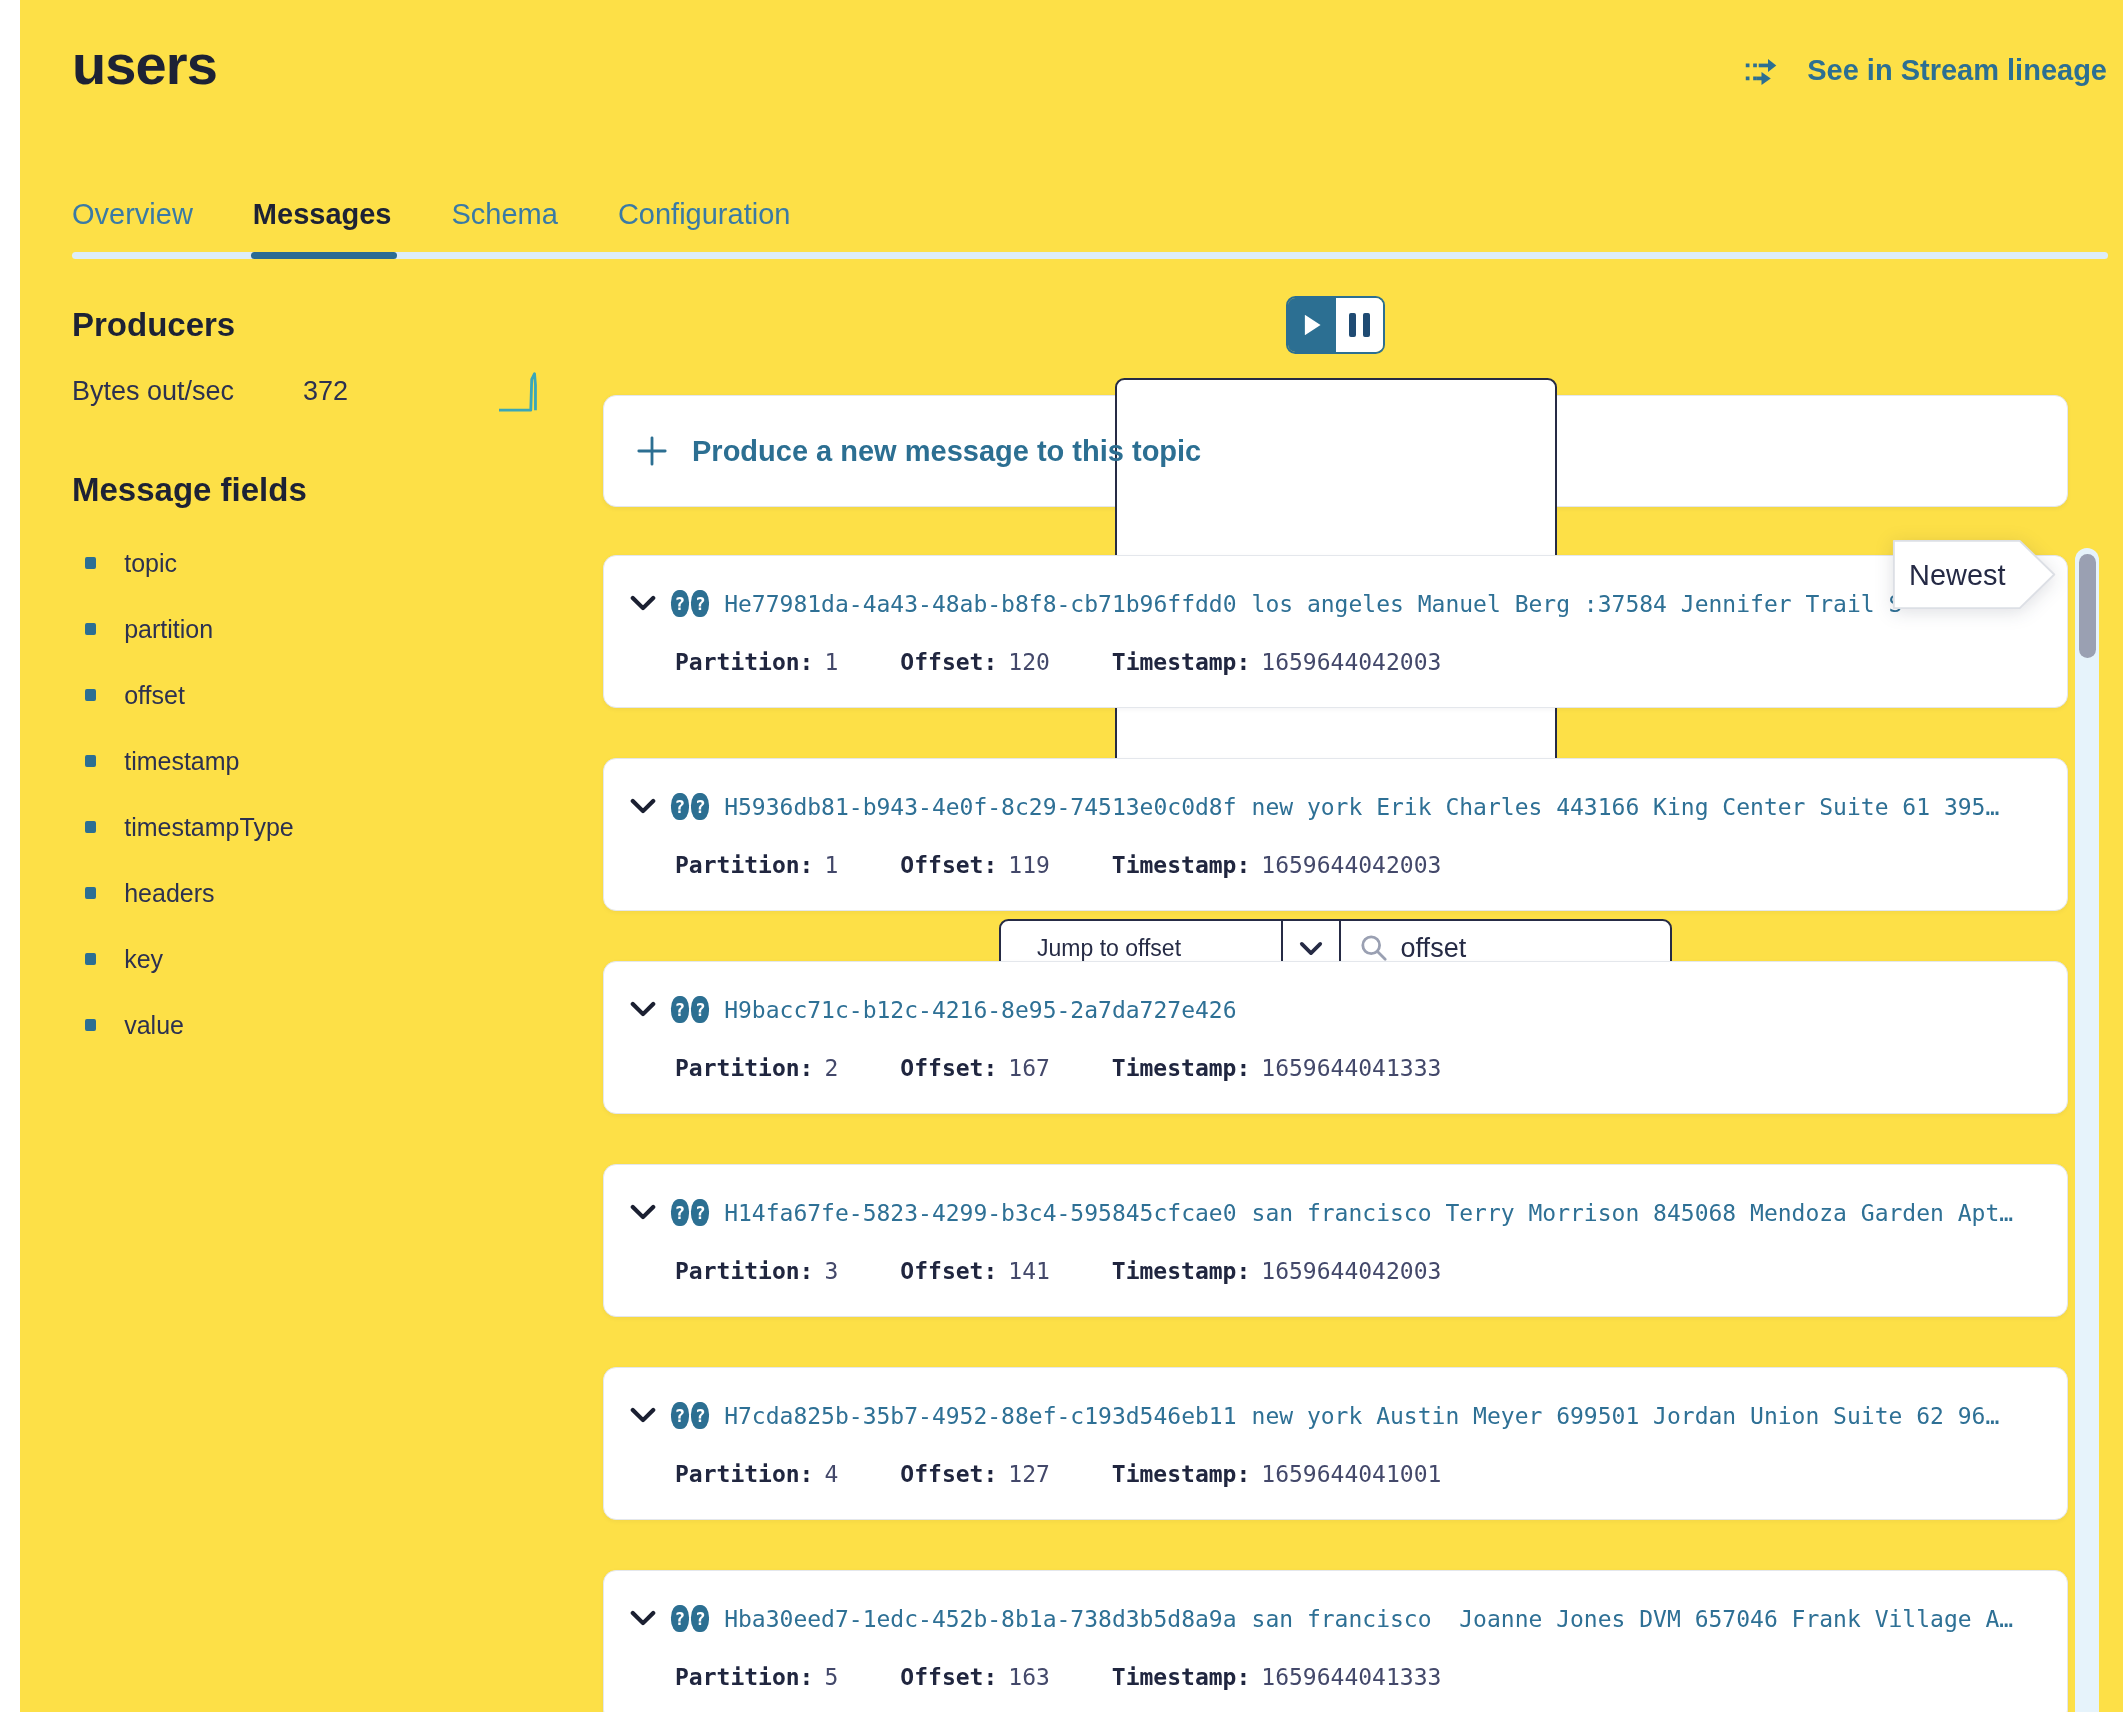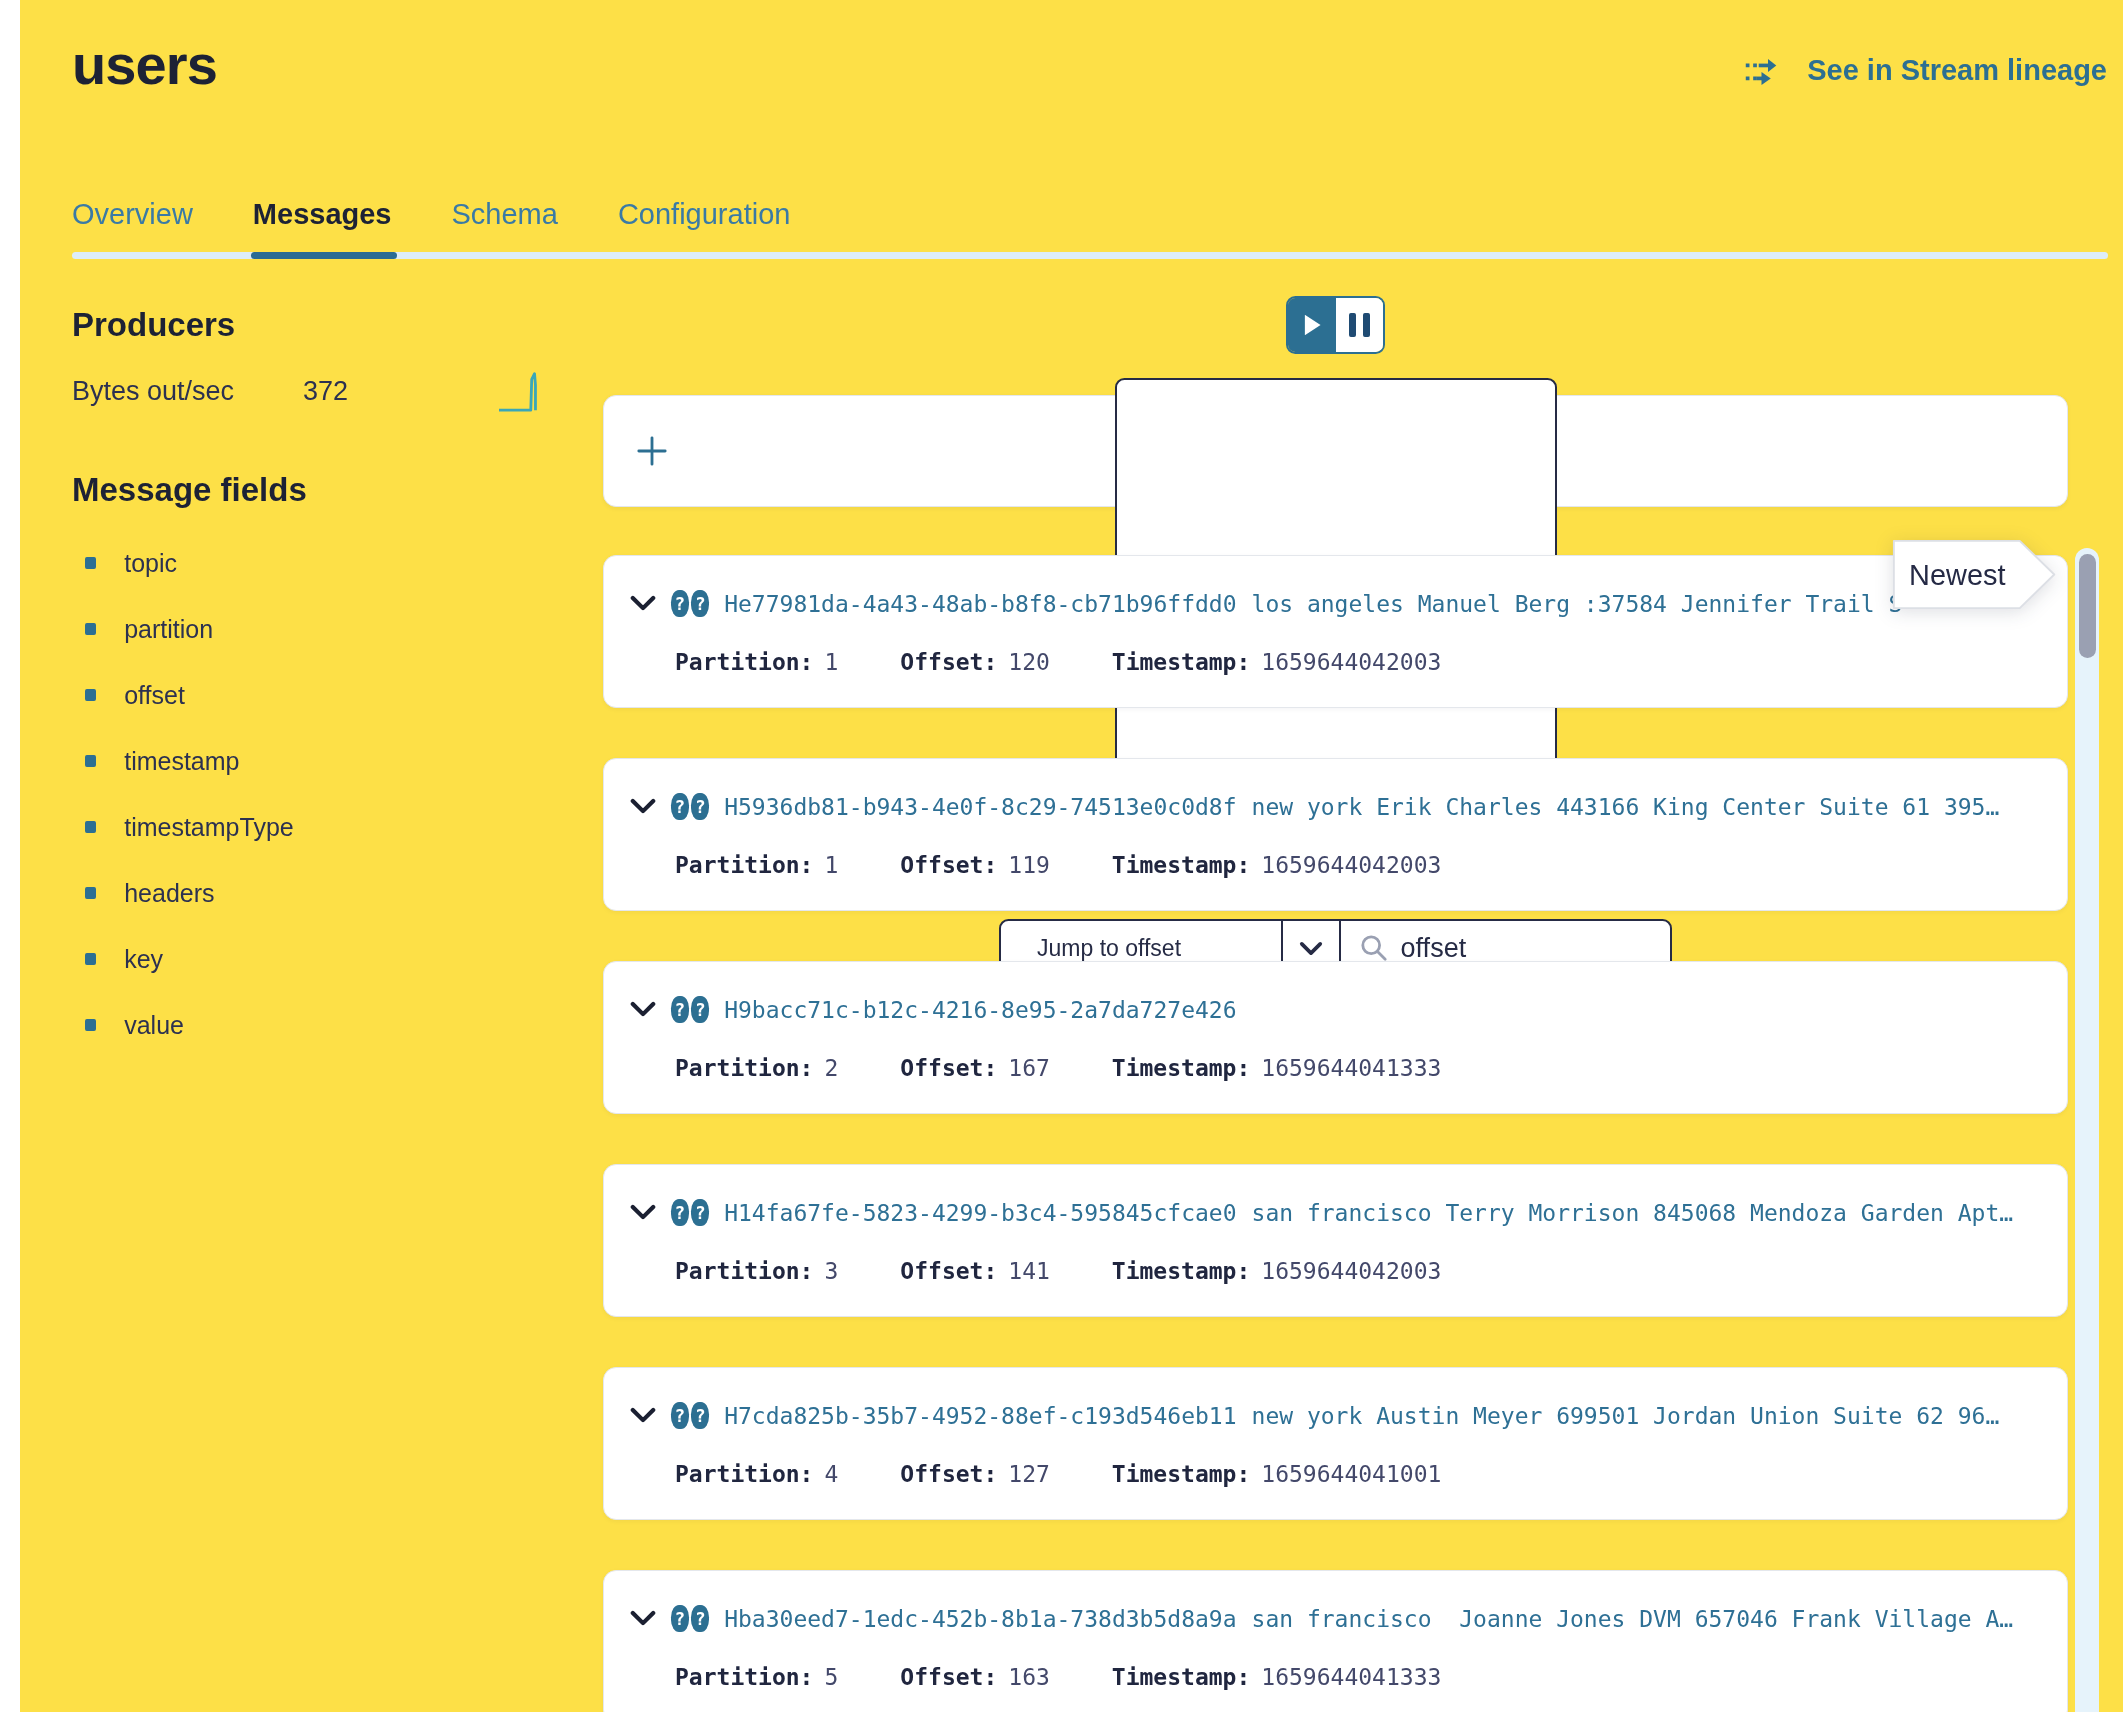--- a/index.html
+++ b/index.html
@@ -224,20 +224,21 @@
         </div>
       </div>
     </div>
 
     <div class="produce-card">
       <span>
         <svg width="32" height="32" viewBox="0 0 34 34">
             <path d="M17 3 V31 M3 17 H31" stroke="#2c6f92" stroke-width="3" stroke-linecap="round"></path>
           </svg>
       </span>
+      <span class="produce-label">Produce a new message to this topic</span>
     </div>
 
     <div class="msg-list">
 
       <div class="msg-card">
         <div class="msg-line1">
           <span>
               <svg width="26" height="17" viewBox="0 0 28 18">
                 <polyline points="3,3 14,14 25,3" fill="none" stroke="#1b2032" stroke-width="4.5" stroke-linecap="round" stroke-linejoin="round"></polyline>
               </svg>

